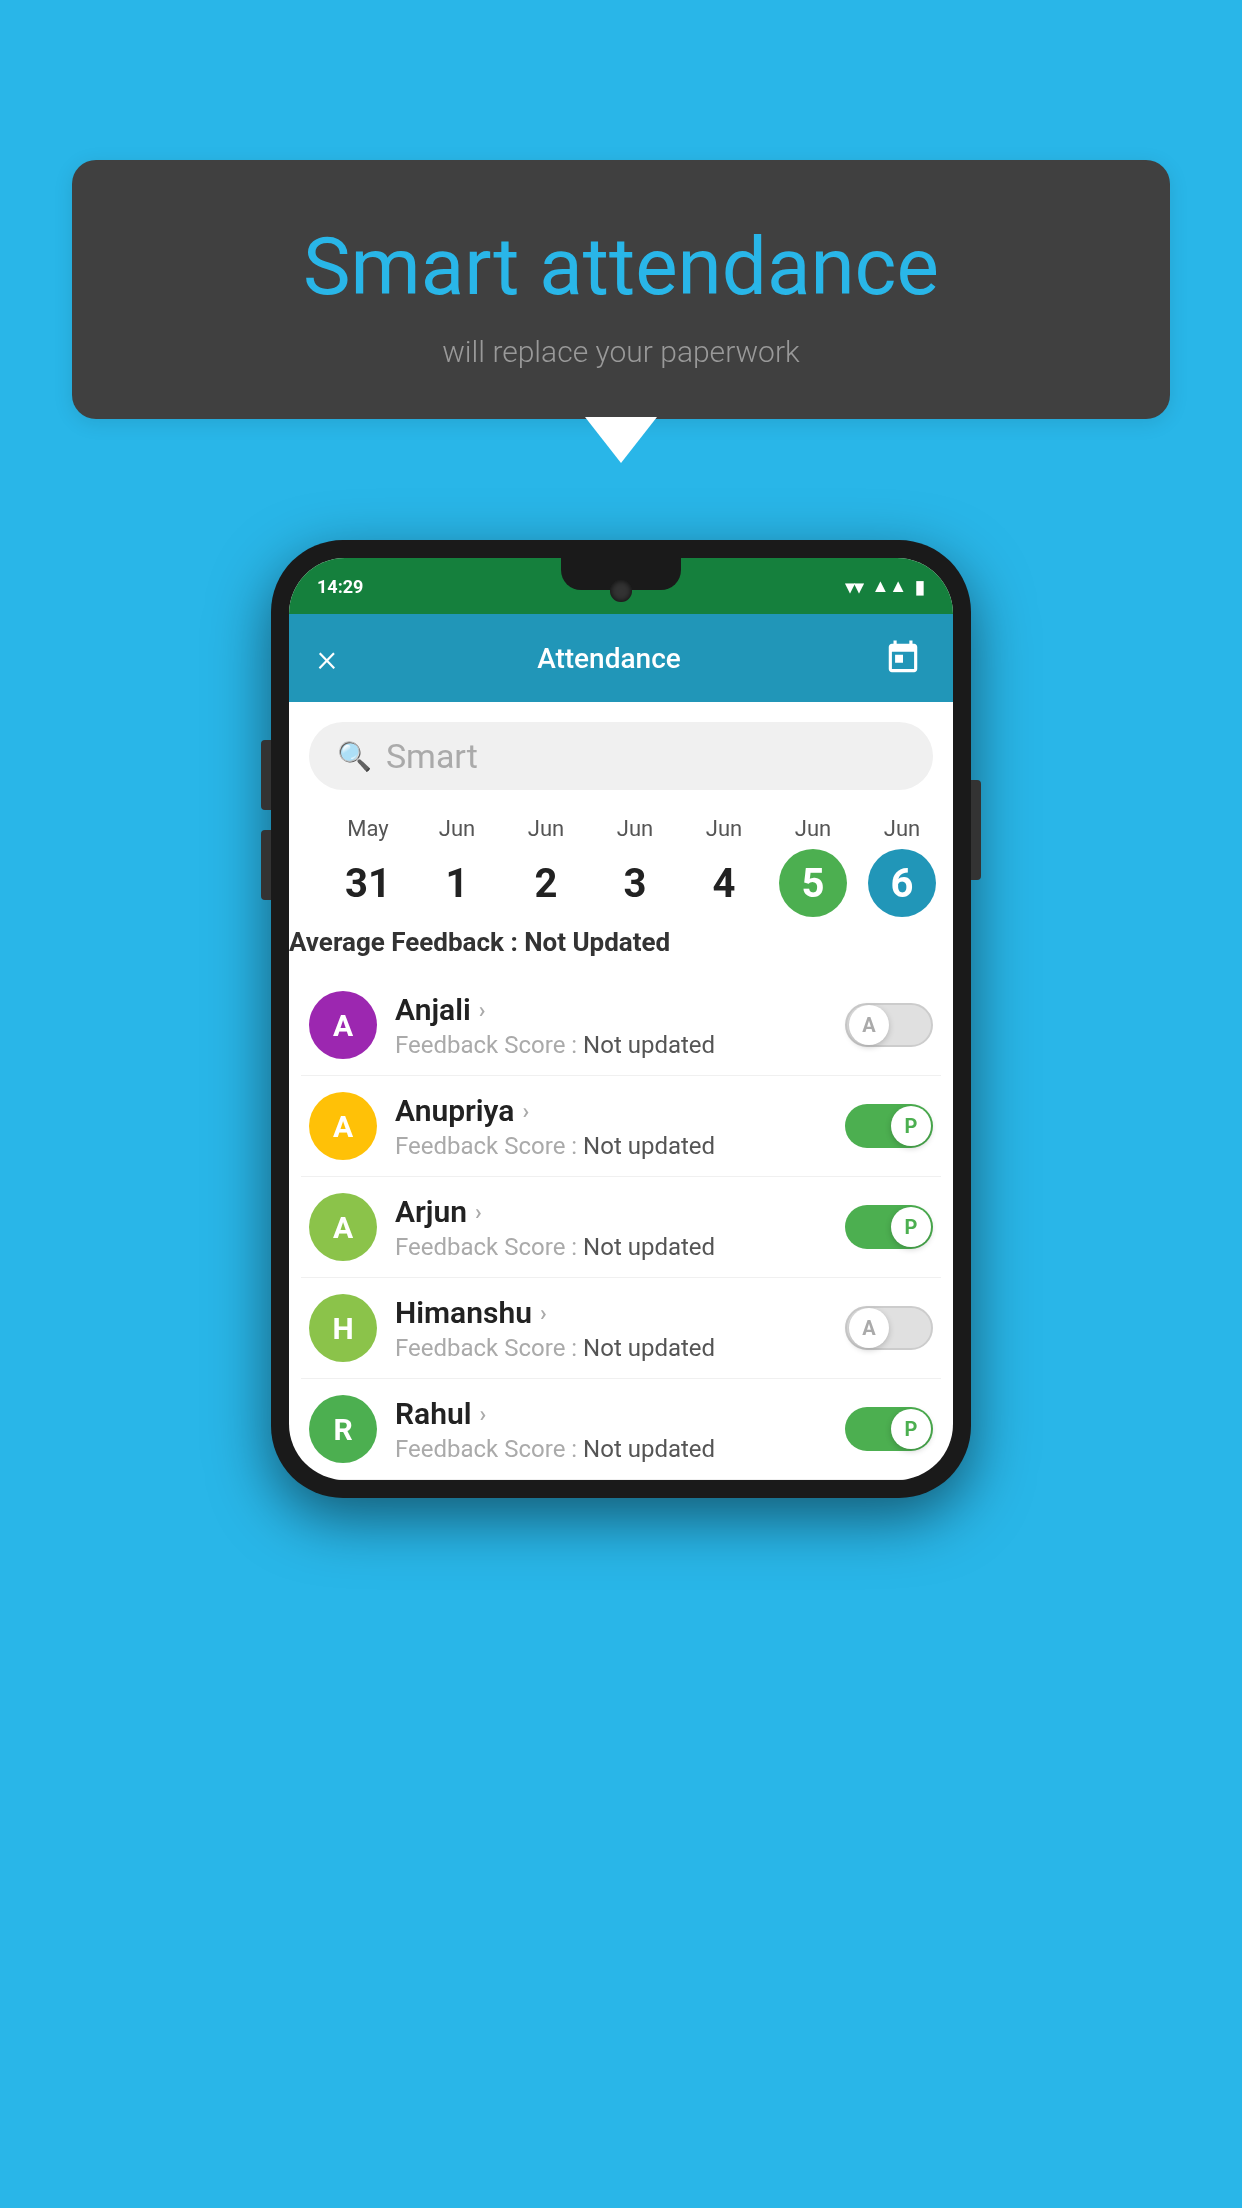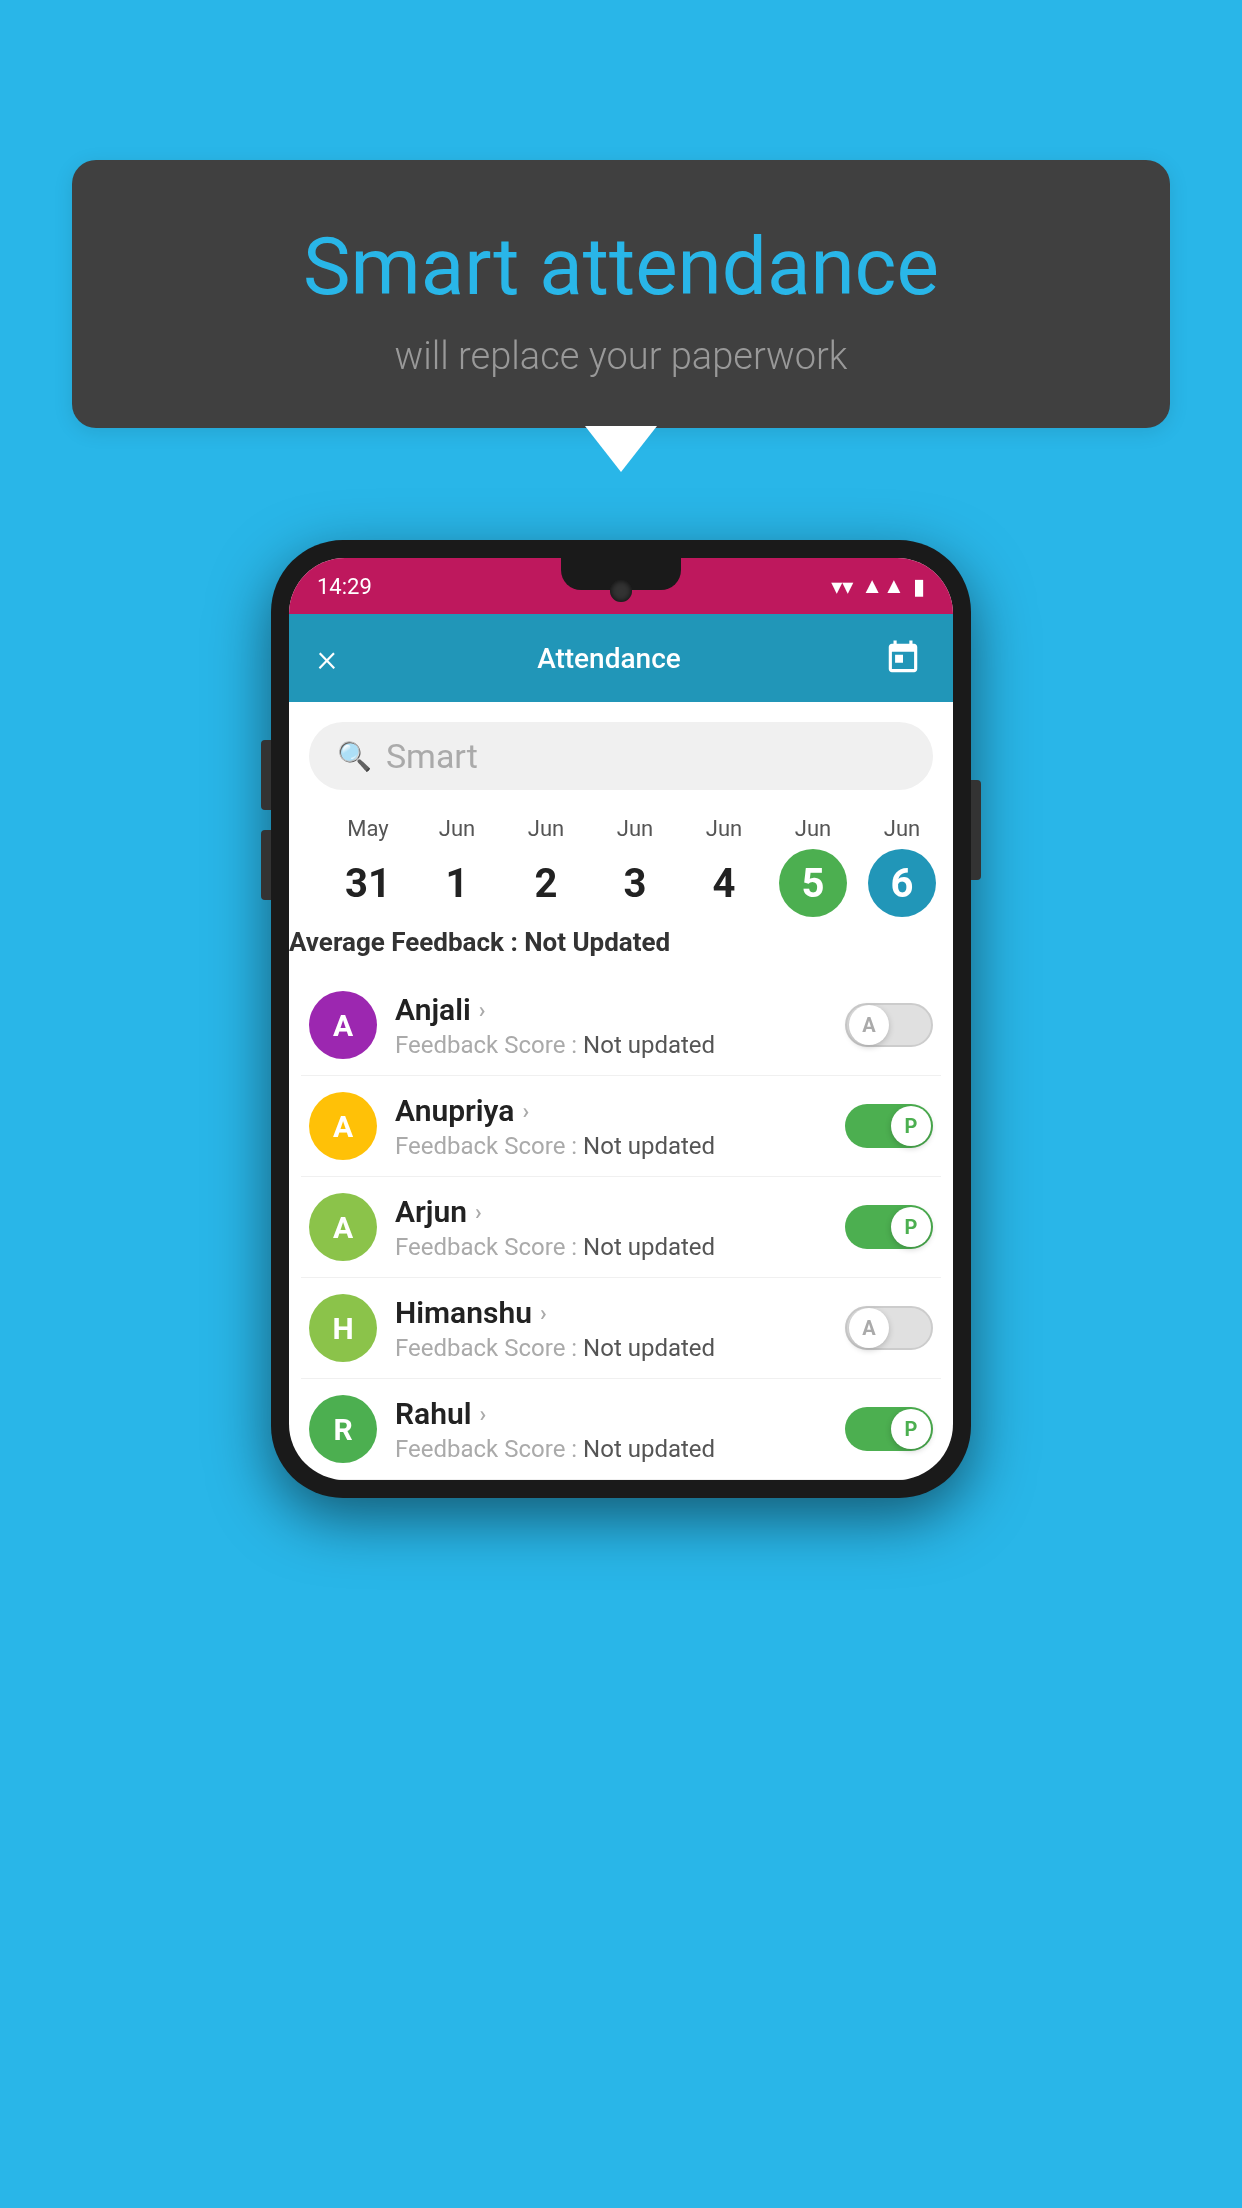--- a/index.html
+++ b/index.html
@@ -36,21 +36,21 @@
       border-right: 36px solid transparent;
       border-top: 46px solid white;
     }
     .speech-bubble-title {
       font-size: 80px;
       color: #29b6e8;
       font-weight: 400;
       margin-bottom: 20px;
     }
     .speech-bubble-subtitle {
-      font-size: 38px;
+      font-size: 30px;
       color: #999;
       font-weight: 300;
     }
 
     
     .phone-wrapper {
       position: absolute;
       top: 540px;
       left: 50%;
       transform: translateX(-50%);
@@ -88,29 +88,29 @@
     }
     .phone-screen {
       background: white;
       border-radius: 56px;
       overflow: hidden;
       position: relative;
     }
 
     
     .status-bar {
-      background: #be185d;
+      background: #15803d;
       height: 56px;
       display: flex;
       align-items: center;
       justify-content: space-between;
       padding: 0 28px;
       color: white;
-      font-size: 22px;
-      font-weight: 400;
+      font-size: 18px;
+      font-weight: 700;
     }
     .status-icons {
       display: flex;
       align-items: center;
       gap: 8px;
     }
 
     
     .app-bar {
       background: #2196b8;

